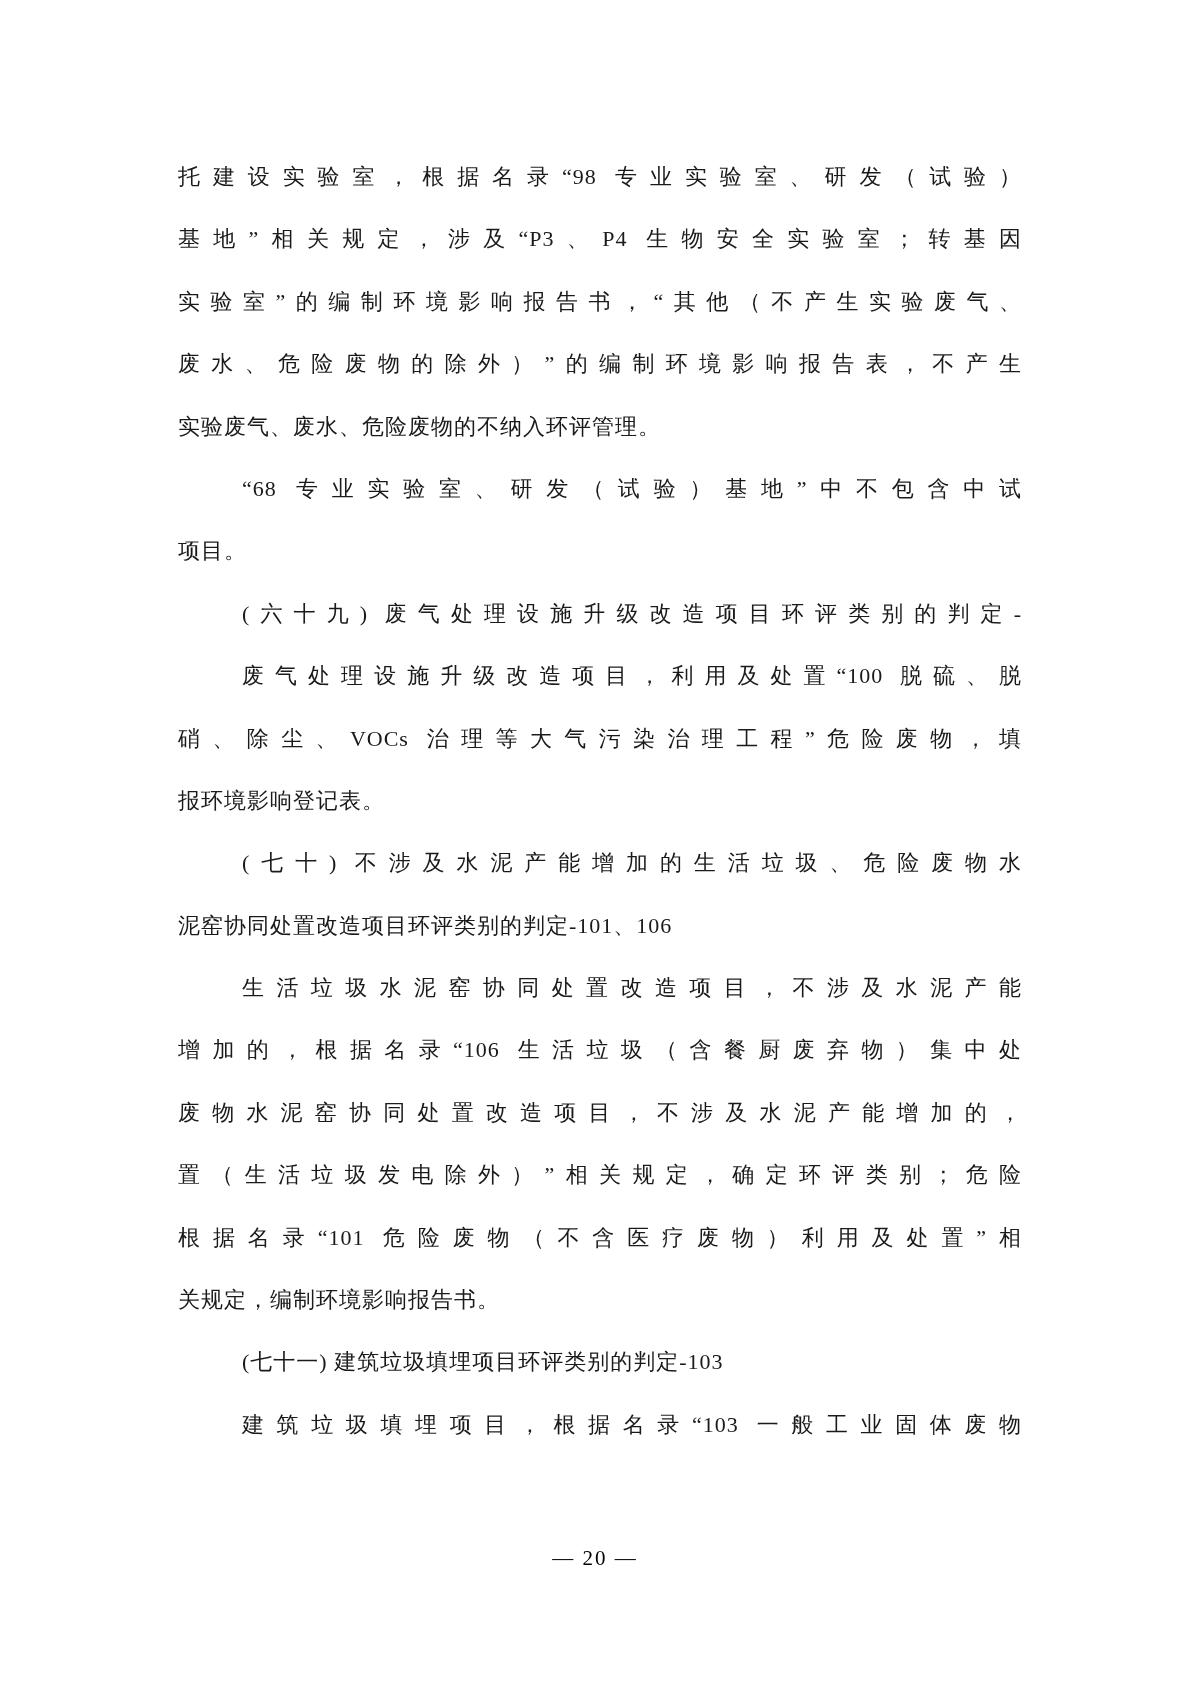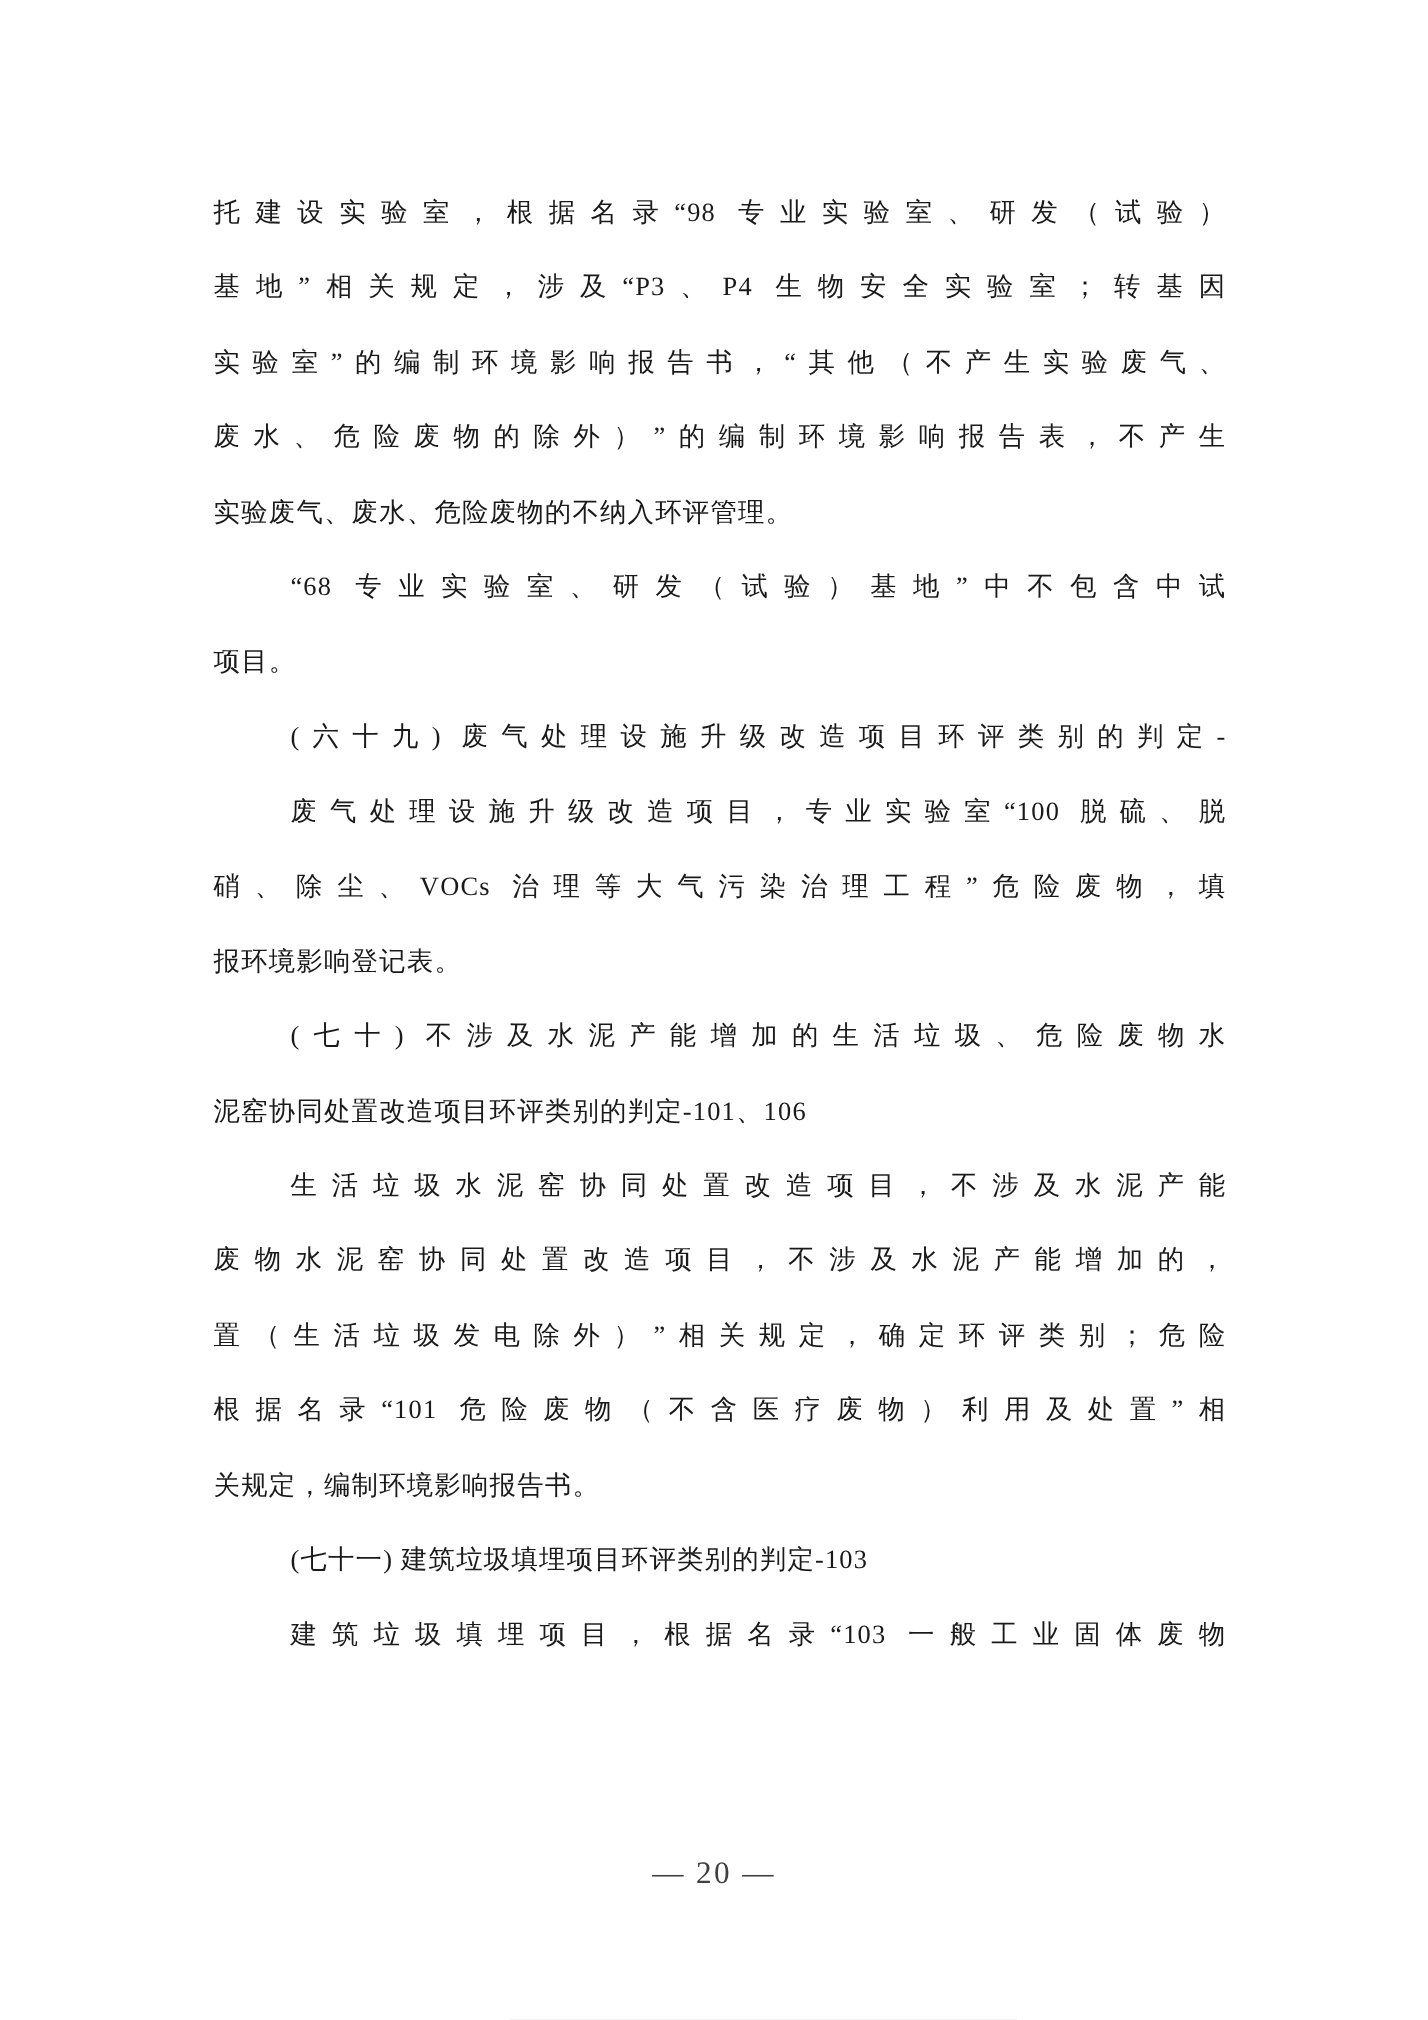--- a/index.html
+++ b/index.html
@@ -39,51 +39,52 @@
   }
   .line.indent {
     padding-left: 64px;
   }
   .page-footer {
     position: absolute;
     left: 0;
     top: 1546px;
     width: 100%;
     text-align: center;
-    font-size: 26px;
+    font-size: 21px;
     letter-spacing: 2px;
-    color: #404040;
+    color: #000000;
   }
 </style>
 </head>
 <body>
 
 <div class="page">
 
   <main class="text-block">
 
     <div class="line j">托建设实验室，根据名录“98 专业实验室、研发（试验）</div>
     <div class="line j">基地”相关规定，涉及“P3、P4 生物安全实验室；转基因</div>
     <div class="line j">实验室”的编制环境影响报告书，“其他（不产生实验废气、</div>
     <div class="line j">废水、危险废物的除外）”的编制环境影响报告表，不产生</div>
     <div class="line">实验废气、废水、危险废物的不纳入环评管理。</div>
 
     <div class="line j indent">“68 专业实验室、研发（试验）基地”中不包含中试</div>
     <div class="line">项目。</div>
 
     <div class="line j indent">(六十九) 废气处理设施升级改造项目环评类别的判定-</div>
 
-    <div class="line j indent">废气处理设施升级改造项目，专业实验室“100 脱硫、脱</div>
+    <div class="line j indent">废气处理设施升级改造项目，利用及处置“100 脱硫、脱</div>
     <div class="line j">硝、除尘、VOCs 治理等大气污染治理工程”危险废物，填</div>
     <div class="line">报环境影响登记表。</div>
 
     <div class="line j indent">(七十) 不涉及水泥产能增加的生活垃圾、危险废物水</div>
     <div class="line">泥窑协同处置改造项目环评类别的判定-101、106</div>
 
     <div class="line j indent">生活垃圾水泥窑协同处置改造项目，不涉及水泥产能</div>
+    <div class="line j">增加的，根据名录“106 生活垃圾（含餐厨废弃物）集中处</div>
     <div class="line j">废物水泥窑协同处置改造项目，不涉及水泥产能增加的，</div>
     <div class="line j">置（生活垃圾发电除外）”相关规定，确定环评类别；危险</div>
     <div class="line j">根据名录“101 危险废物（不含医疗废物）利用及处置”相</div>
     <div class="line">关规定，编制环境影响报告书。</div>
 
     <div class="line indent">(七十一) 建筑垃圾填埋项目环评类别的判定-103</div>
 
     <div class="line j indent">建筑垃圾填埋项目，根据名录“103 一般工业固体废物</div>
 
   </main>

